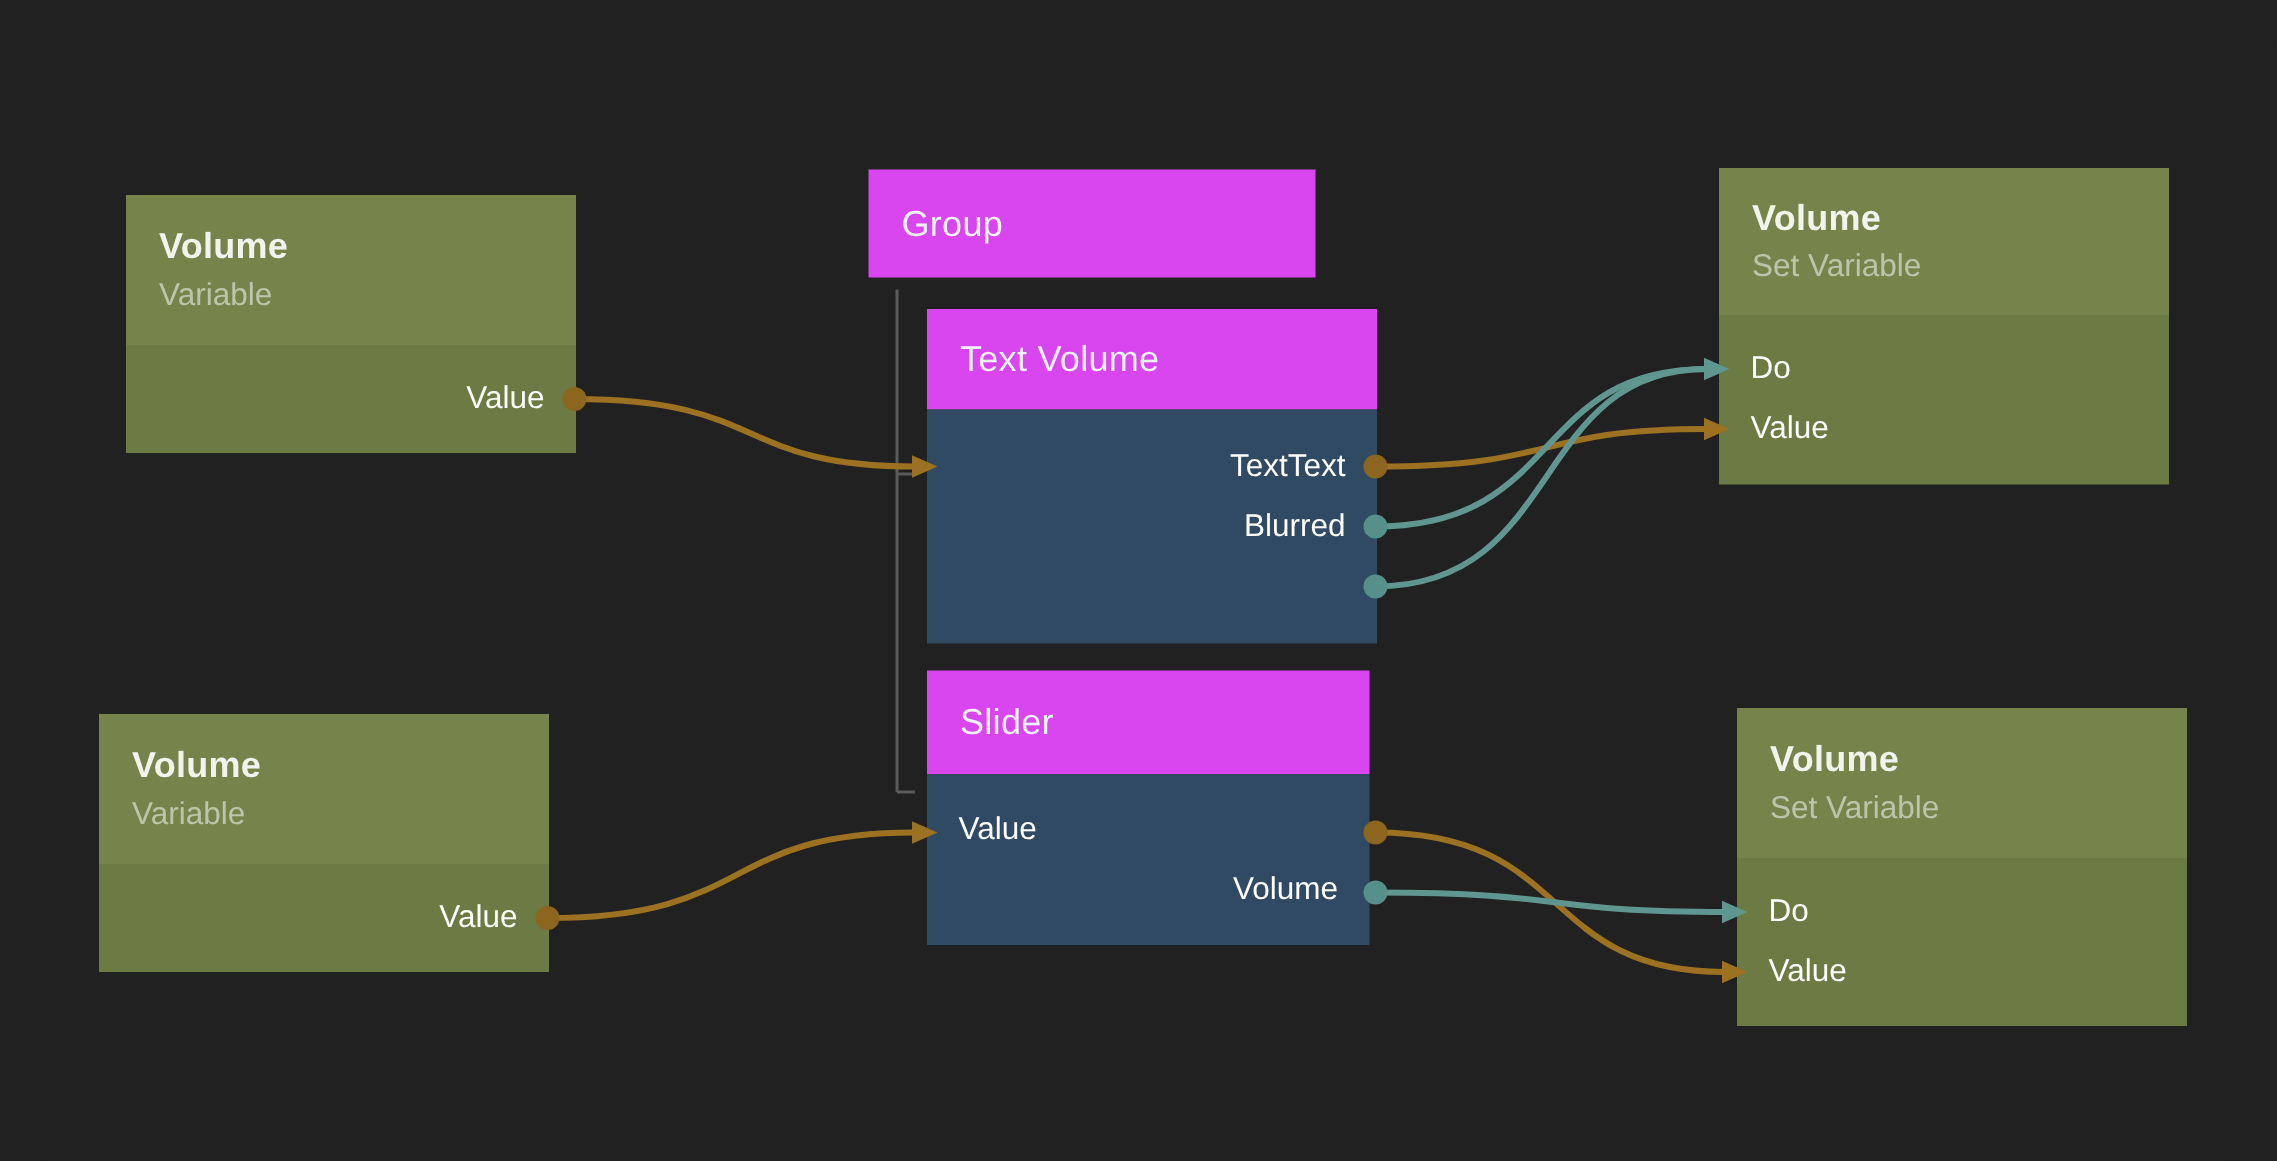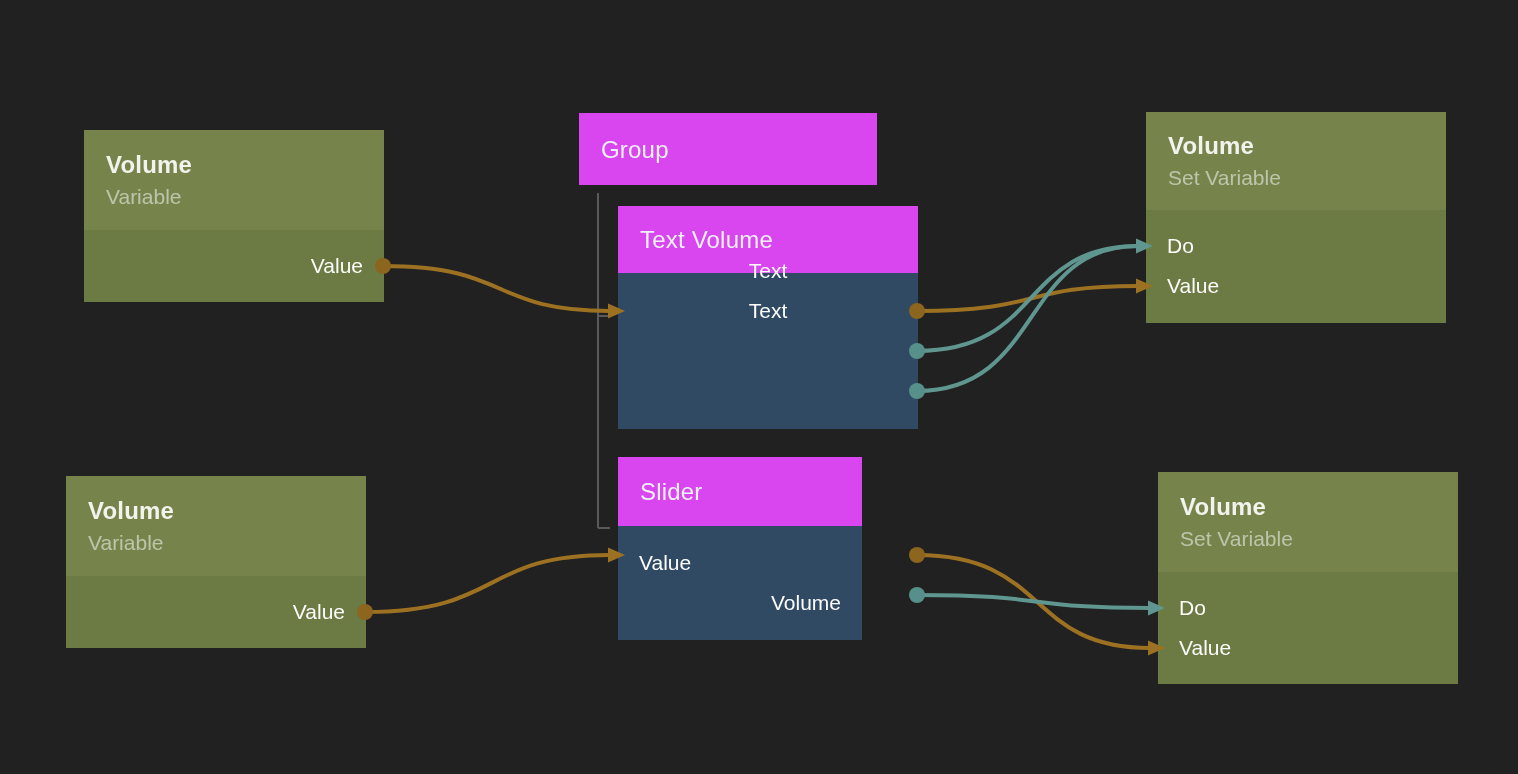--- a/index.html
+++ b/index.html
@@ -17,21 +17,21 @@
   .nhead{
     flex:0 0 auto;display:flex;flex-direction:column;justify-content:center;
     padding:0 22px;box-sizing:border-box;
   }
   .nbody{flex:1 1 auto;box-sizing:border-box;}
   .ntitle{font-size:24px;font-weight:600;color:#f2f3ed;line-height:31px;letter-spacing:.2px;}
   .node.blue .ntitle{font-weight:400;color:#eef2f6;}
   .nsub{font-size:21px;font-weight:400;color:rgba(255,255,255,.52);line-height:29px;margin-top:2px;}
   .prow{height:40px;display:flex;align-items:center;padding:0 21px;box-sizing:border-box;}
   .prow.right{justify-content:flex-end;}
-  .prow.between{justify-content:flex-end;flex-direction:column;}
+  .prow.between{justify-content:flex-end;}
   .plabel{font-size:21px;color:#fcfcfa;line-height:40px;white-space:nowrap;}
   #wires{position:absolute;left:0;top:0;width:1518px;height:774px;}
 </style>
 </head>
 <body>
 
 <div id="canvas" style="background: rgb(33, 33, 33);">
 
   <div class="node green" style="left:84px;top:130px;width:300px;height:172px">
     <div class="nhead" style="height:100px">
@@ -65,24 +65,27 @@
 
   <div class="node blue" style="left:618px;top:206px;width:300px;height:223px">
     <div class="nhead" style="height:67px">
       <div class="ntitle">Text Volume</div>
     </div>
     <div class="nbody" style="padding-top:18px">
       <div class="prow between">
         <span class="plabel">Text</span>
         <span class="plabel">Text</span>
       </div>
+      <div class="prow right">
+        <span class="plabel">Blurred</span>
+      </div>
     </div>
   </div>
 
-  <div class="node blue" style="left:618px;top:457px;width:244px;height:183px">
+  <div class="node blue" style="left:618px;top:447px;width:295px;height:183px">
     <div class="nhead" style="height:69px">
       <div class="ntitle">Slider</div>
     </div>
     <div class="nbody" style="padding-top:17px">
       <div class="prow">
         <span class="plabel">Value</span>
       </div>
       <div class="prow right">
         <span class="plabel">Volume</span>
       </div>

